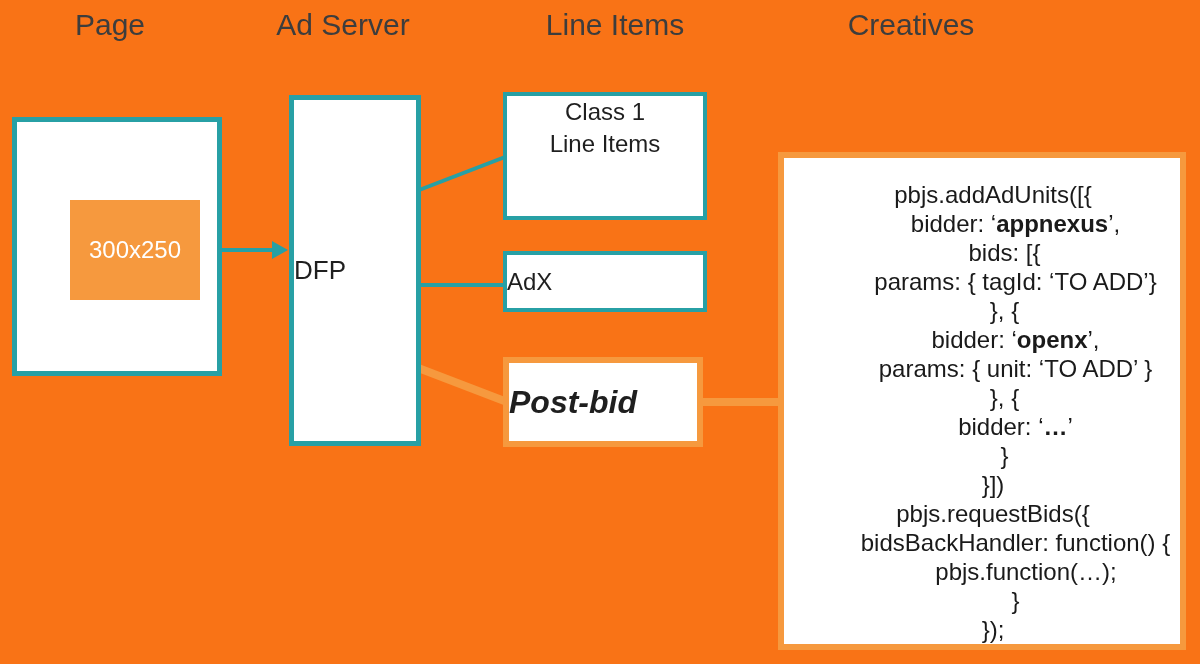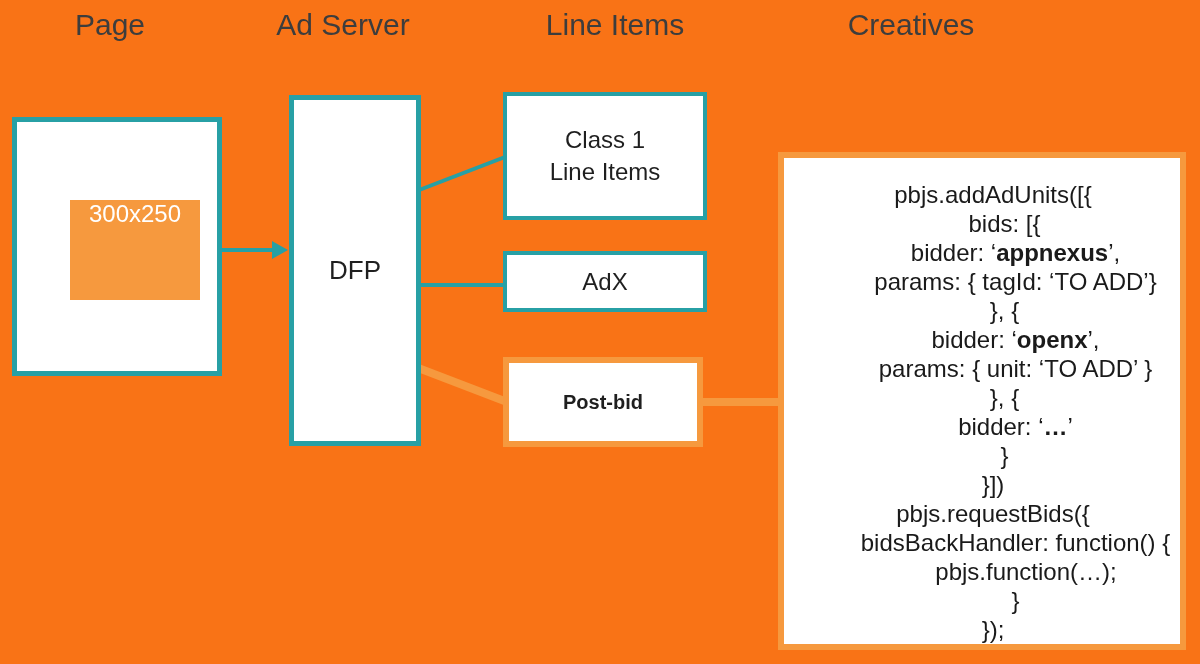--- a/index.html
+++ b/index.html
@@ -36,38 +36,38 @@
   .h-page      { left: 110px; }
   .h-ad-server { left: 343px; }
   .h-line-items{ left: 615px; }
   .h-creatives { left: 911px; }
 
   .box {
     position: absolute;
     background: #ffffff;
     display: flex;
     align-items: center;
-    justify-content: center;
     text-align: center;
     z-index: 2;
     color: #1f1f1f;
   }
   .page-box {
     left: 12px; top: 117px;
     width: 210px; height: 259px;
     border: 5px solid var(--teal);
   }
   .ad-slot-box {
     position: absolute;
     left: 70px; top: 200px;
     width: 130px; height: 100px;
     background: var(--orange);
     color: #ffffff;
     font-size: 24px;
     display: flex;
+    align-items: center;
     justify-content: center;
     z-index: 3;
   }
   .dfp-box {
     left: 289px; top: 95px;
     width: 132px; height: 351px;
     border: 5px solid var(--teal);
     font-size: 26px;
   }
   .class1-box {
@@ -81,22 +81,23 @@
   .adx-box {
     left: 503px; top: 251px;
     width: 204px; height: 61px;
     border: 4px solid var(--teal);
     font-size: 24px;
   }
   .postbid-box {
     left: 503px; top: 357px;
     width: 200px; height: 90px;
     border: 6px solid var(--orange);
-    font-size: 20px;
+    font-size: 32px;
     font-weight: bold;
+    font-style: italic;
   }
   .creatives-box {
     left: 778px; top: 152px;
     width: 408px; height: 498px;
     border: 6px solid var(--orange);
     display: block;
     z-index: 2;
   }
   .code-block {
     padding: 22px 8px 0 30px;
@@ -148,22 +149,22 @@
   <div class="box adx-box">
     <span>AdX</span>
   </div>
   <div class="box postbid-box">
     <span>Post-bid</span>
   </div>
 
   <div class="box creatives-box">
     <div class="code-block" id="code-block">
         <div class="code-line ind-0"><span>pbjs.addAdUnits([{</span></div>
+        <div class="code-line ind-2"><span>bidder: ‘</span><b>appnexus</b><span>’,</span></div>
         <div class="code-line ind-1"><span>bids: [{</span></div>
-        <div class="code-line ind-2"><span>bidder: ‘</span><b>appnexus</b><span>’,</span></div>
         <div class="code-line ind-2"><span>params: { tagId: ‘TO ADD’}</span></div>
         <div class="code-line ind-1"><span>}, {</span></div>
         <div class="code-line ind-2"><span>bidder: ‘</span><b>openx</b><span>’,</span></div>
         <div class="code-line ind-2"><span>params: { unit: ‘TO ADD’ }</span></div>
         <div class="code-line ind-1"><span>}, {</span></div>
         <div class="code-line ind-2"><span>bidder: ‘</span><b>…</b><span>’</span></div>
         <div class="code-line ind-1"><span>}</span></div>
         <div class="code-line ind-0"><span>}])</span></div>
         <div class="code-line ind-0"><span>pbjs.requestBids({</span></div>
         <div class="code-line ind-2"><span>bidsBackHandler: function() {</span></div>

